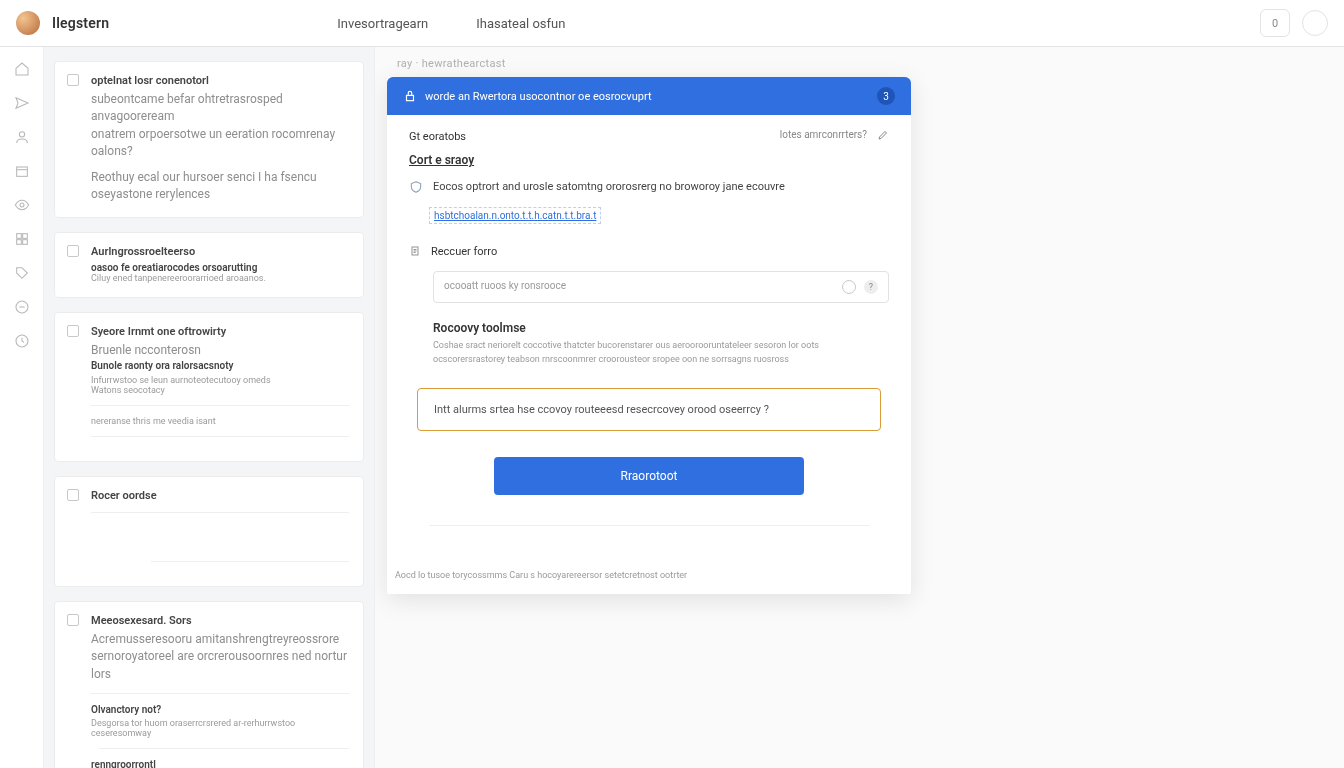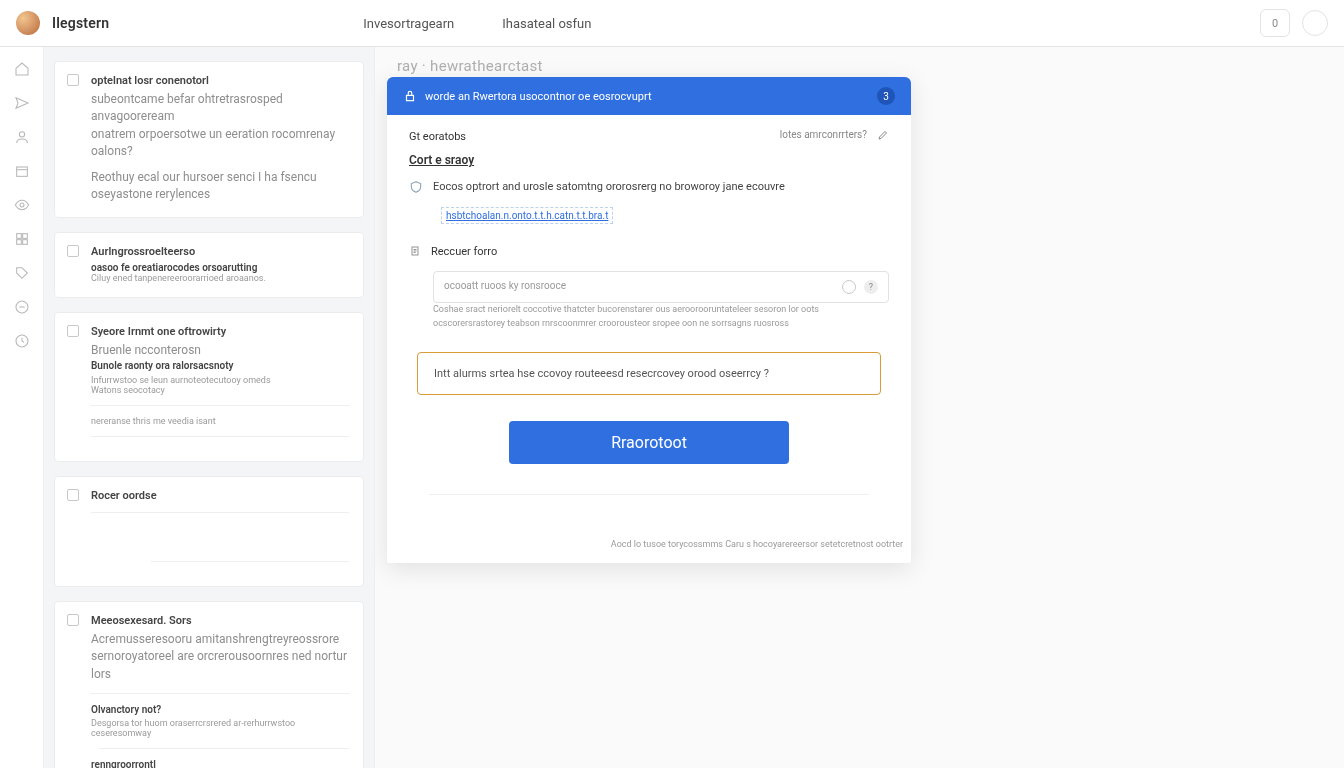--- a/index.html
+++ b/index.html
@@ -1,19 +1,19 @@
 <!DOCTYPE html>
 <html><head>
 <meta charset="utf-8">
 <style>
   * { box-sizing: border-box; margin: 0; padding: 0; font-family: -apple-system, BlinkMacSystemFont, "Segoe UI", Roboto, sans-serif; }
   body { background: #f4f5f6; color: #333; overflow: hidden; width: 1344px; height: 768px; }
   .topbar { height: 47px; background: #fff; border-bottom: 1px solid #e3e3e3; display: flex; align-items: center; padding: 0 16px; }
   .avatar { width: 24px; height: 24px; border-radius: 50%; background: radial-gradient(circle at 30% 30%, #f2c58f, #b86a3c); margin-right: 12px; }
-  .brand { font-size: 14px; font-weight: 600; color: #333; margin-right: 74px; letter-spacing: .2px; }
+  .brand { font-size: 14px; font-weight: 600; color: #333; margin-right: 48px; letter-spacing: .2px; }
   .topnav { display: flex; gap: 48px; flex: 1; padding-left: 180px; }
   .topnav-item { font-size: 13px; color: #555; cursor: pointer; }
   .top-right { display: flex; align-items: center; gap: 12px; }
   .top-icon-box { width: 30px; height: 28px; border: 1px solid #e3e3e3; border-radius: 6px; display: flex; align-items: center; justify-content: center; color: #888; font-size: 11px; }
   .top-circle { width: 26px; height: 26px; border: 1px solid #e3e3e3; border-radius: 50%; }
 
   .shell { display: flex; height: calc(100% - 47px); }
   .iconrail { width: 44px; background: #fff; border-right: 1px solid #eee; display: flex; flex-direction: column; align-items: center; padding-top: 14px; gap: 18px; }
   .rail-icon { width: 16px; height: 16px; color: #b8b8b8; display: flex; align-items: center; justify-content: center; }
   .rail-icon svg { width: 16px; height: 16px; stroke: currentColor; fill: none; stroke-width: 1.6; }
@@ -21,59 +21,59 @@
   .listpane { width: 330px; background: #f4f5f6; padding: 0 10px 10px 10px; overflow-y: auto; }
   .list-card { background: #fff; border: 1px solid #ececec; border-radius: 4px; padding: 12px 14px 14px 36px; margin-top: 14px; position: relative; }
   .list-card .chk { position: absolute; left: 12px; top: 12px; width: 12px; height: 12px; border: 1px solid #c8c8c8; border-radius: 2px; }
   .lc-title { font-size: 11px; font-weight: 600; color: #444; margin-bottom: 4px; }
   .lc-line { font-size: 12px; color: #8e8e8e; line-height: 1.45; }
   .lc-sep { border-top: 1px solid #eee; margin: 10px 0; }
   .lc-sub { font-size: 10px; font-weight: 600; color: #444; }
   .lc-small { font-size: 9px; color: #9a9a9a; }
 
   .mainpane { flex: 1; background: #fafafa; border-left: 1px solid #eee; position: relative; overflow: hidden; }
-  .crumb { font-size: 15px; color: #b0b0b0; position: absolute; left: 22px; top: 10px; letter-spacing: .3px; }
+  .crumb { font-size: 11px; color: #b0b0b0; position: absolute; left: 22px; top: 10px; letter-spacing: .3px; }
 
   .panel { position: absolute; left: 12px; top: 30px; width: 524px; background: #fff; border-radius: 2px; box-shadow: 0 6px 24px rgba(0,0,0,0.10); overflow: visible; }
   .panel-header { background: #2f6fe0; color: #fff; padding: 10px 16px; border-radius: 6px 6px 0 0; display: flex; align-items: center; gap: 8px; font-size: 11px; }
   .panel-header .hd-icon { width: 14px; height: 14px; display: inline-flex; align-items: center; justify-content: center; }
   .panel-header .hd-icon svg { stroke: #fff; fill: none; stroke-width: 2; width: 14px; height: 14px; }
   .hd-badge { margin-left: auto; width: 18px; height: 18px; border-radius: 50%; background: #1f54b8; color: #fff; font-size: 10px; display: flex; align-items: center; justify-content: center; }
 
   .panel-body { padding: 14px 22px 30px 22px; }
   .row-top { display: flex; align-items: center; justify-content: space-between; font-size: 10px; color: #888; margin-bottom: 4px; }
   .row-top .tt { font-size: 11px; color: #333; }
   .row-top .edit svg { width: 12px; height: 12px; stroke: #888; fill: none; stroke-width: 2; }
 
   .section-label { font-size: 12px; font-weight: 600; color: #333; margin: 10px 0 12px 0; text-decoration: underline; }
 
   .check-row { display: flex; gap: 10px; align-items: flex-start; margin-bottom: 6px; }
   .check-row .shield { color: #8aa0b8; }
   .check-row .shield svg { width: 14px; height: 14px; stroke: currentColor; fill: none; stroke-width: 1.8; }
   .check-text { font-size: 11px; color: #444; line-height: 1.4; text-align: right; }
-  .link-under { font-size: 10px; color: #2f6fe0; text-decoration: underline; padding: 2px 4px; border: 1px dashed #bcd0ef; display: inline-block; margin-left: 32px; margin-bottom: 18px; }
+  .link-under { font-size: 10px; color: #2f6fe0; text-decoration: underline; padding: 2px 4px; border: 1px dashed #bcd0ef; display: inline-block; margin-left: 20px; margin-bottom: 18px; }
 
   .doc-row { display: flex; gap: 10px; align-items: center; margin-bottom: 10px; }
   .doc-row svg { width: 12px; height: 12px; stroke: #888; fill: none; stroke-width: 1.8; }
   .doc-label { font-size: 11px; color: #333; }
 
   .code-input { width: calc(100% - 24px); margin-left: 24px; border: 1px solid #e2e2e2; border-radius: 4px; padding: 8px 10px; font-size: 10px; color: #999; display: flex; align-items: flex-start; }
   .code-input .tail { margin-left: auto; display: flex; gap: 8px; }
   .code-input .tail .c { width: 14px; height: 14px; border: 1px solid #c9c9c9; border-radius: 50%; }
   .code-input .tail .q { width: 14px; height: 14px; border-radius: 50%; background: #eee; font-size: 9px; color: #888; display: flex; align-items: center; justify-content: center; }
 
   .rec-title { font-size: 12px; font-weight: 600; color: #333; margin: 18px 0 4px 24px; }
   .rec-desc { font-size: 9px; color: #9a9a9a; line-height: 1.5; margin-left: 24px; margin-right: 12px; }
 
   .prompt-box { margin: 22px 8px 0 8px; border: 1.5px solid #d99a38; border-radius: 4px; padding: 14px 16px; font-size: 11px; color: #555; }
 
-  .big-btn { display: block; width: 280px; margin: 26px auto 0 auto; background: #2f6fe0; color: #fff; border: none; border-radius: 4px; padding: 12px 0; font-size: 16px; text-align: center; cursor: pointer; }
+  .big-btn { display: block; width: 310px; margin: 26px auto 0 auto; background: #2f6fe0; color: #fff; border: none; border-radius: 4px; padding: 12px 0; font-size: 12px; text-align: center; cursor: pointer; }
 
   .thin-rule { border-top: 1px solid #eee; margin: 30px 20px 0 20px; }
-  .footer-note { font-size: 9px; color: #9a9a9a; padding: 14px 8px 14px 8px; text-align: right; }
+  .footer-note { font-size: 9px; color: #9a9a9a; padding: 14px 8px 14px 8px; }
 </style>
 </head>
 <body>
 
 <div class="topbar">
   <div class="avatar"></div>
   <div class="brand">Ilegstern</div>
   <div class="topnav">
     <div class="topnav-item">Invesortragearn</div>
     <div class="topnav-item">Ihasateal osfun</div>
@@ -243,20 +243,21 @@
         </div>
 
         <div class="code-input">
           <span>ocooatt ruoos ky ronsrooce</span>
           <span class="tail">
             <span class="c"></span>
             <span class="q">?</span>
           </span>
         </div>
 
+        <div class="rec-title">Rocoovy toolmse</div>
         <div class="rec-desc">Coshae sract neriorelt coccotive thatcter bucorenstarer ous aeroorooruntateleer sesoron lor oots ocscorersrastorey teabson rnrscoonmrer croorousteor sropee oon ne sorrsagns ruosross</div>
 
         <div class="prompt-box">Intt alurms srtea hse ccovoy routeeesd resecrcovey orood oseerrcy ?</div>
 
         <button class="big-btn">Rraorotoot</button>
 
         <div class="thin-rule"></div>
       </div>
       <div class="footer-note">Aocd lo tusoe torycossmms Caru s hocoyarereersor setetcretnost ootrter</div>
     </div>

